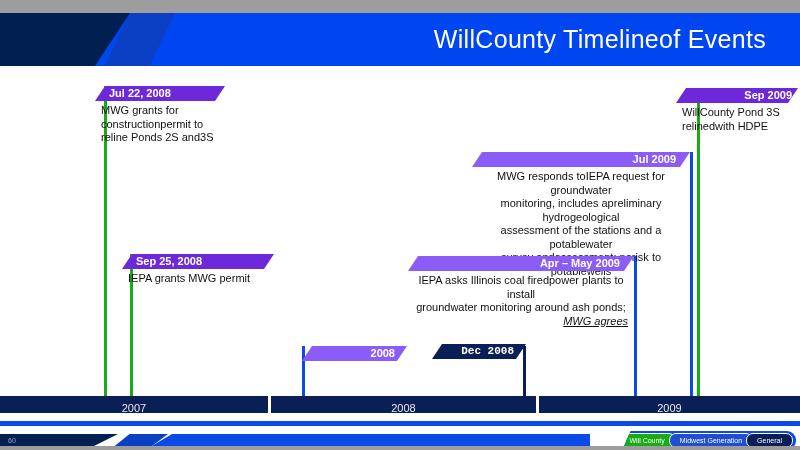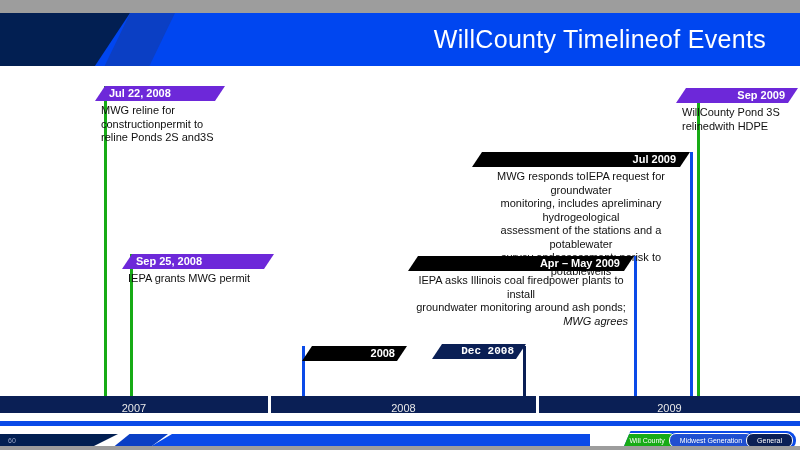--- a/index.html
+++ b/index.html
@@ -19,29 +19,29 @@
   .hdr-title{position:absolute;right:34px;top:0;height:53px;line-height:53px;
              color:#ffffff;font-size:25px;letter-spacing:.3px;white-space:nowrap;}
 
   
   .tbox{position:absolute;}
   .tbox .bar{position:relative;height:15px;line-height:15px;
              -webkit-clip-path:polygon(10px 0,100% 0,calc(100% - 10px) 100%,0 100%);
              clip-path:polygon(10px 0,100% 0,calc(100% - 10px) 100%,0 100%);}
   .tbox .bar span{position:absolute;top:0;font-size:11px;font-weight:bold;white-space:nowrap;}
   .tbox.lft .bar span{left:14px;}
-  .tbox.rgt .bar span{right:13px;}
+  .tbox.rgt .bar span{right:6px;}
   .tbox .body{font-size:11px;color:#111111;line-height:13.5px;padding:3px 6px 2px 6px;}
   .tbox.lft .body{text-align:left;}
   .tbox.rgt .body{}
   .tbox.ctr .body{text-align:center;}
   .tbox .body i{font-style:italic;}
 
   .green .bar{background:#6d28d9;} .green .bar span{color:#ffffff;}
-  .blue  .bar{background:#000000;} .blue  .bar span{color:#ffffff;}
+  .blue  .bar{background:#8b5cf6;} .blue  .bar span{color:#ffffff;}
   .navy  .bar{background:#0a1f55;} .navy  .bar span{color:#ffffff;font-family:Liberation Mono, monospace;}
 
   
   .conn{position:absolute;width:3px;}
   .conn.g{background:#17ab16;} .conn.b{background:#0a4ae8;} .conn.n{background:#0a1f55;}
 
   
   .axis{position:absolute;left:0;top:396px;width:800px;height:17px;background:#0a1f55;}
   .axis .seg{position:absolute;top:0;height:25px;color:#e9e9e9;font-size:11px;
              text-align:center;line-height:25px;}
@@ -85,21 +85,21 @@
   <div class="conn n" style="left:523px;top:346px;height:52px;"></div>
   <div class="conn b" style="left:634px;top:256px;height:142px;"></div>
   <div class="conn b" style="left:690px;top:152px;height:246px;"></div>
   <div class="conn g" style="left:697px;top:88px;height:310px;"></div>
 
   <div class="tbox green lft" style="left:95px;top:86px;width:130px;">
     <div class="bar">
       <span>Jul  22, 2008</span>
     </div>
     <div class="body">
-      <div>MWG reline  for</div>
+      <div>MWG grants  for</div>
       <div>constructionpermit  to</div>
       <div>reline Ponds 2S and3S</div>
     </div>
   </div>
 
   <div class="tbox green rgt" style="left:676px;top:88px;width:122px;">
     <div class="bar">
       <span>Sep  2009</span>
     </div>
     <div class="body">
@@ -129,21 +129,21 @@
     </div>
   </div>
 
   <div class="tbox blue ctr" style="left:408px;top:256px;width:226px;">
     <div class="bar">
       <span style="right:14px;left:auto;">Apr – May   2009</span>
     </div>
     <div class="body">
       <div>IEPA asks Illinois coal firedpower  plants  to install</div>
       <div>groundwater  monitoring  around ash ponds;</div>
-      <div style="text-align:right;">
+      <div style="text-align:right;text-decoration:underline;">
         <i>MWG agrees</i>
       </div>
     </div>
   </div>
 
   <div class="tbox blue ctr" style="left:302px;top:346px;width:105px;">
     <div class="bar">
       <span style="right:12px;left:auto;">2008</span>
     </div>
   </div>

